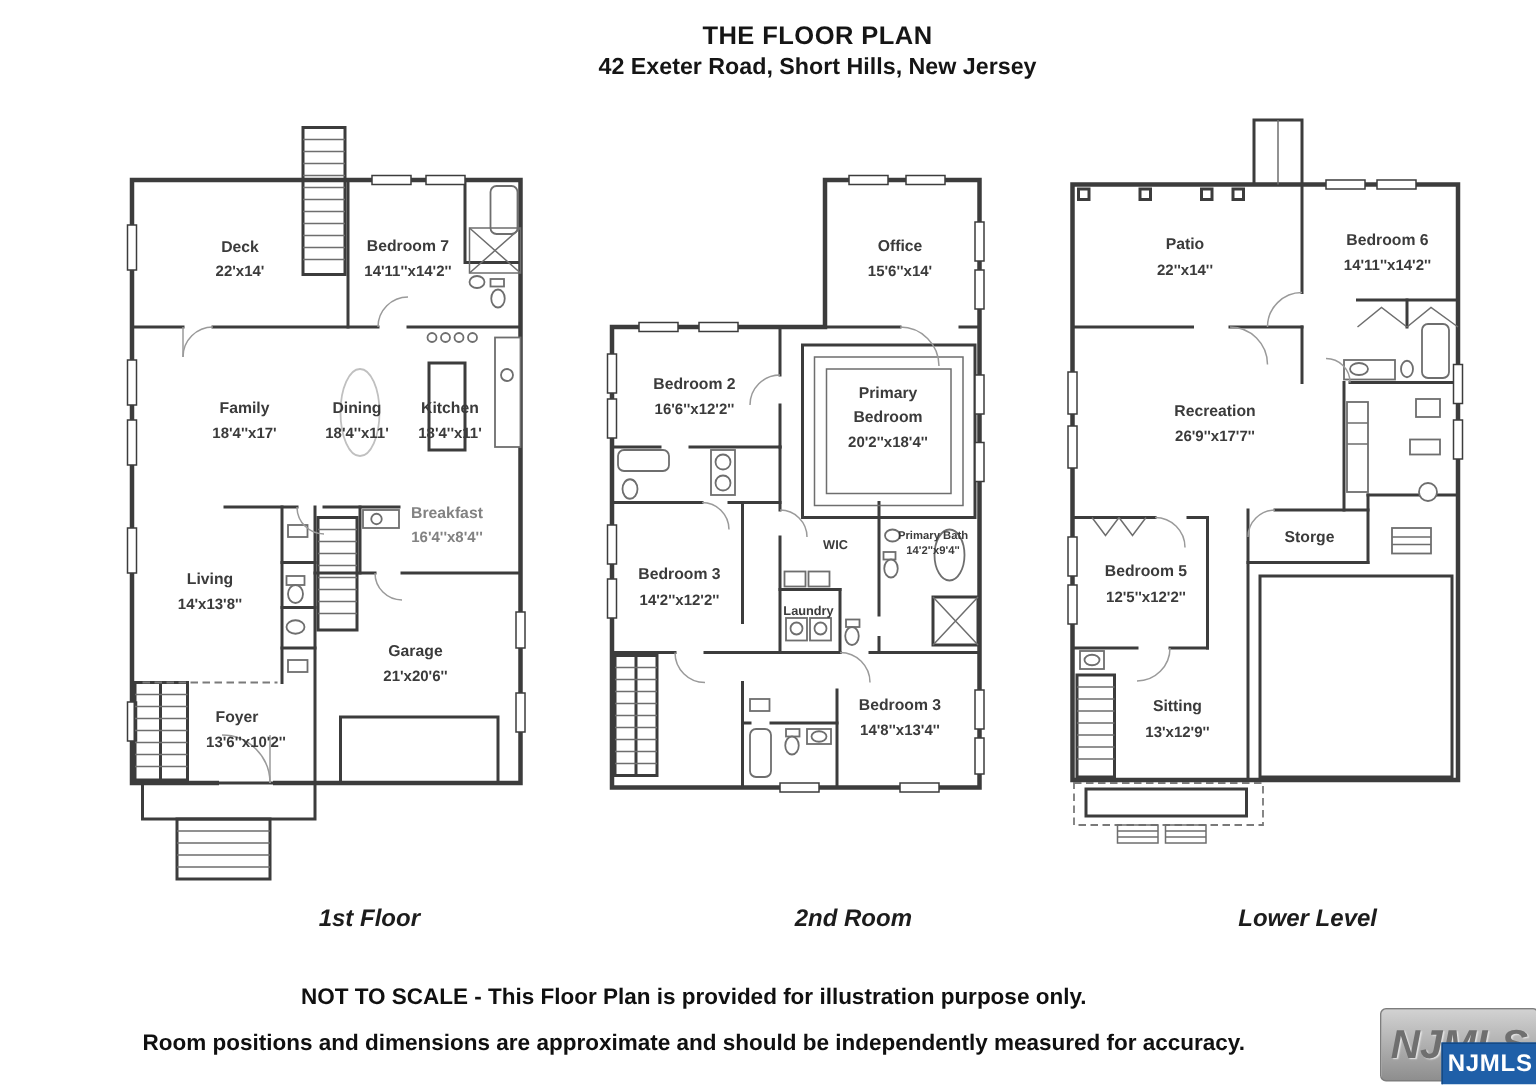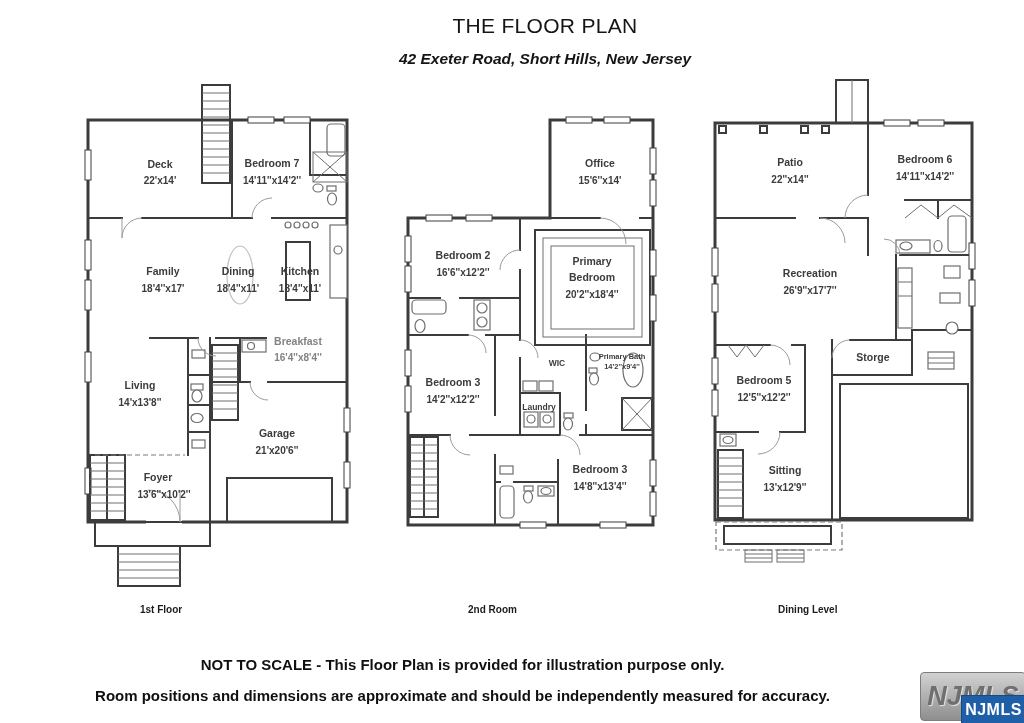--- a/index.html
+++ b/index.html
@@ -1,20 +1,20 @@
 <!DOCTYPE html>
 <html><head>
 <meta charset="utf-8">
 <style>
   html,body{margin:0;padding:0;background:#fff;font-family:"Liberation Sans",sans-serif;}
   .page{position:relative;width:1024px;height:723px;background:#fff;overflow:hidden;}
   .hdr{position:absolute;left:70px;top:14px;width:950px;text-align:center;color:#151515;}
-  .hdr .t{font-size:21px;font-weight:normal;letter-spacing:.3px;}
-  .hdr .s{font-size:15.5px;font-weight:bold;margin-top:12px;font-style:italic;}
-  .flabel{position:absolute;width:140px;text-align:left;font-size:10px;font-weight:bold;color:#1c1c1c;}
+  .hdr .t{font-size:17px;font-weight:bold;letter-spacing:.3px;}
+  .hdr .s{font-size:15.5px;font-weight:bold;margin-top:2px;}
+  .flabel{position:absolute;width:140px;text-align:right;font-size:16px;font-weight:bold;color:#1c1c1c;font-style:italic;}
   .foot{position:absolute;left:0;width:925px;text-align:center;font-weight:bold;color:#101010;}
   .f1{top:656px;font-size:15px;}
   .f2{top:687px;font-size:15px;}
   svg{position:absolute;}
   svg text{font-family:"Liberation Sans",sans-serif;font-weight:bold;fill:#3b3b3b;text-anchor:middle;}
   .rn{font-size:10.5px;}
   .rd{font-size:10px;}
   .sm{font-size:8.5px;}
   .xs{font-size:7.5px;}
   .gray{fill:#828282;}
@@ -416,21 +416,21 @@
       <text class="rd" x="764" y="401">12'5''x12'2''</text>
     </g>
     <g>
       <text class="rn" x="785" y="474">Sitting</text>
       <text class="rd" x="785" y="491">13'x12'9''</text>
     </g>
   </svg>
 
   <div class="flabel" style="left:140px;top:604px;">1st Floor</div>
   <div class="flabel" style="left:468px;top:604px;">2nd Room</div>
-  <div class="flabel" style="left:778px;top:604px;">Dining Level</div>
+  <div class="flabel" style="left:778px;top:604px;">Lower Level</div>
 
   <div class="foot f1">NOT TO SCALE - This Floor Plan is provided for illustration purpose only.</div>
   <div class="foot f2">Room positions and dimensions are approximate and should be independently measured for accuracy.</div>
 
   <div class="logo-btn">NJMLS</div>
   <div class="logo-badge">NJMLS</div>
 
 </div>
 
 </body></html>

